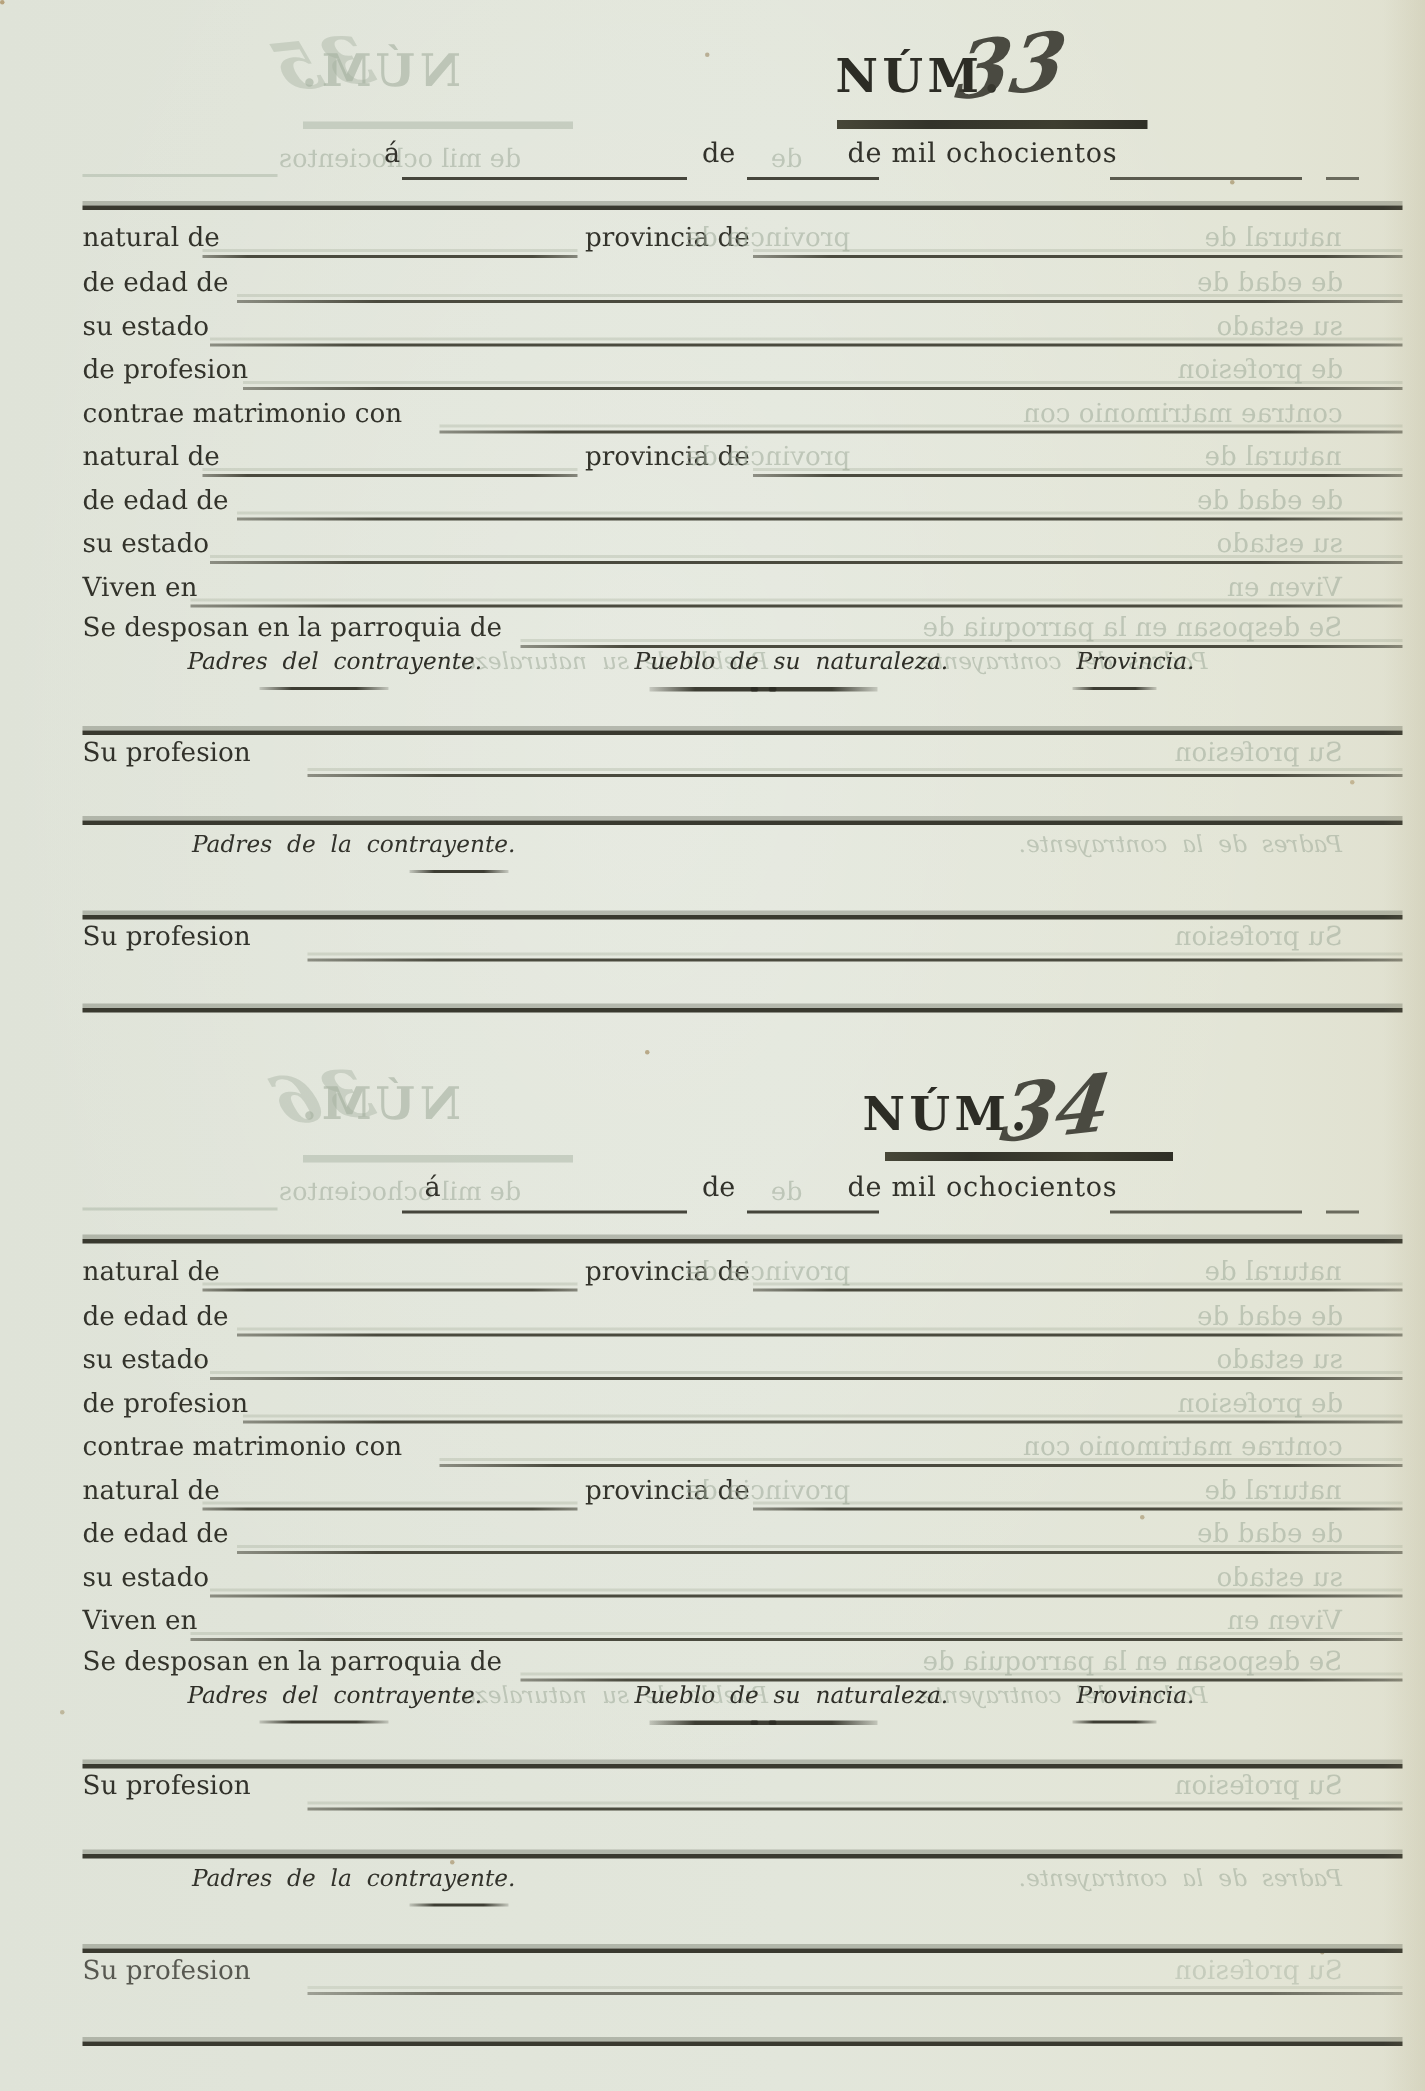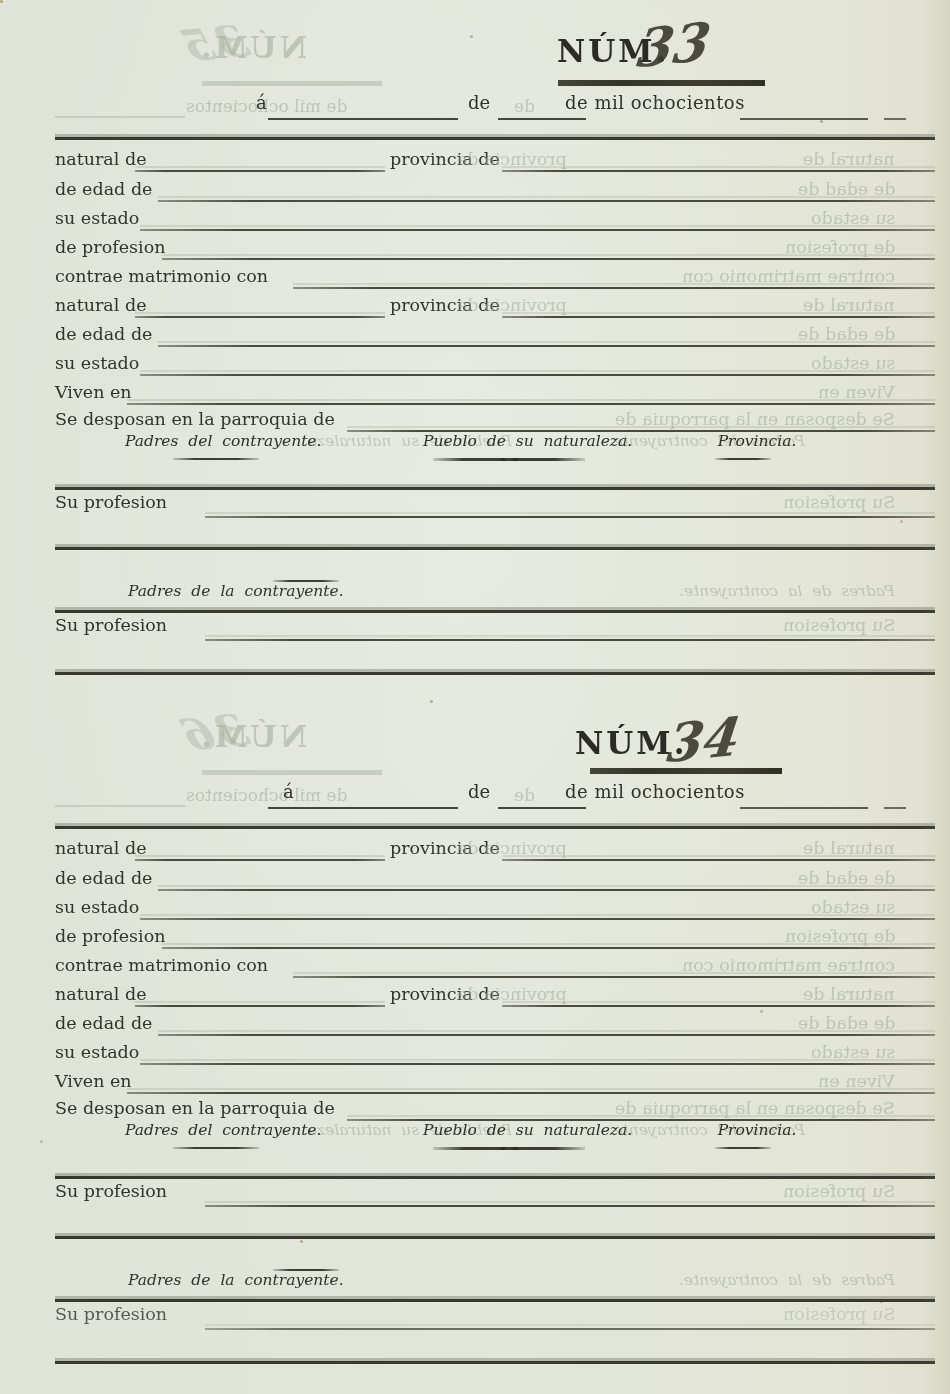--- a/index.html
+++ b/index.html
@@ -90,21 +90,21 @@
       linear-gradient(90deg,rgba(70,70,60,.2),#3d3d33 20%,#3d3d33 80%,rgba(70,70,60,.2));}
   .da3{left:660px;width:56px;}
 
   
   .sp-row{position:absolute;left:55px;width:880px;height:26px;font-size:17.5px;}
   .sp1{top:492px;} .sp2{top:615px;}
   .sp-row .fill{left:150px;right:0;width:auto;}
   .s2 .sp2{opacity:.78;filter:blur(.2px);}
 
   
-  .pdc-row{position:absolute;left:55px;top:582px;width:880px;height:24px;
+  .pdc-row{position:absolute;left:55px;top:554px;width:880px;height:24px;
     font-style:italic;font-size:15.5px;word-spacing:5px;}
   .pdc-row .lbl{position:absolute;left:73px;}
   .pdc-dash{position:absolute;left:55px;top:580px;width:880px;height:3px;}
   .pdc-dash .dash{left:218px;width:66px;}
 
   .speck{position:absolute;width:3px;height:3px;border-radius:50%;background:rgba(150,110,50,.55);
     box-shadow:470px 35px 0 rgba(120,90,40,.4), 820px 120px 0 rgba(130,100,45,.45),
       -20px 380px 0 rgba(120,95,45,.4), 430px 700px 0 rgba(140,105,50,.5),
       900px 520px 0 rgba(150,115,55,.4), 130px 905px 0 rgba(120,90,40,.35),
       760px 1010px 0 rgba(130,100,45,.4), 300px 1240px 0 rgba(140,105,50,.45),

